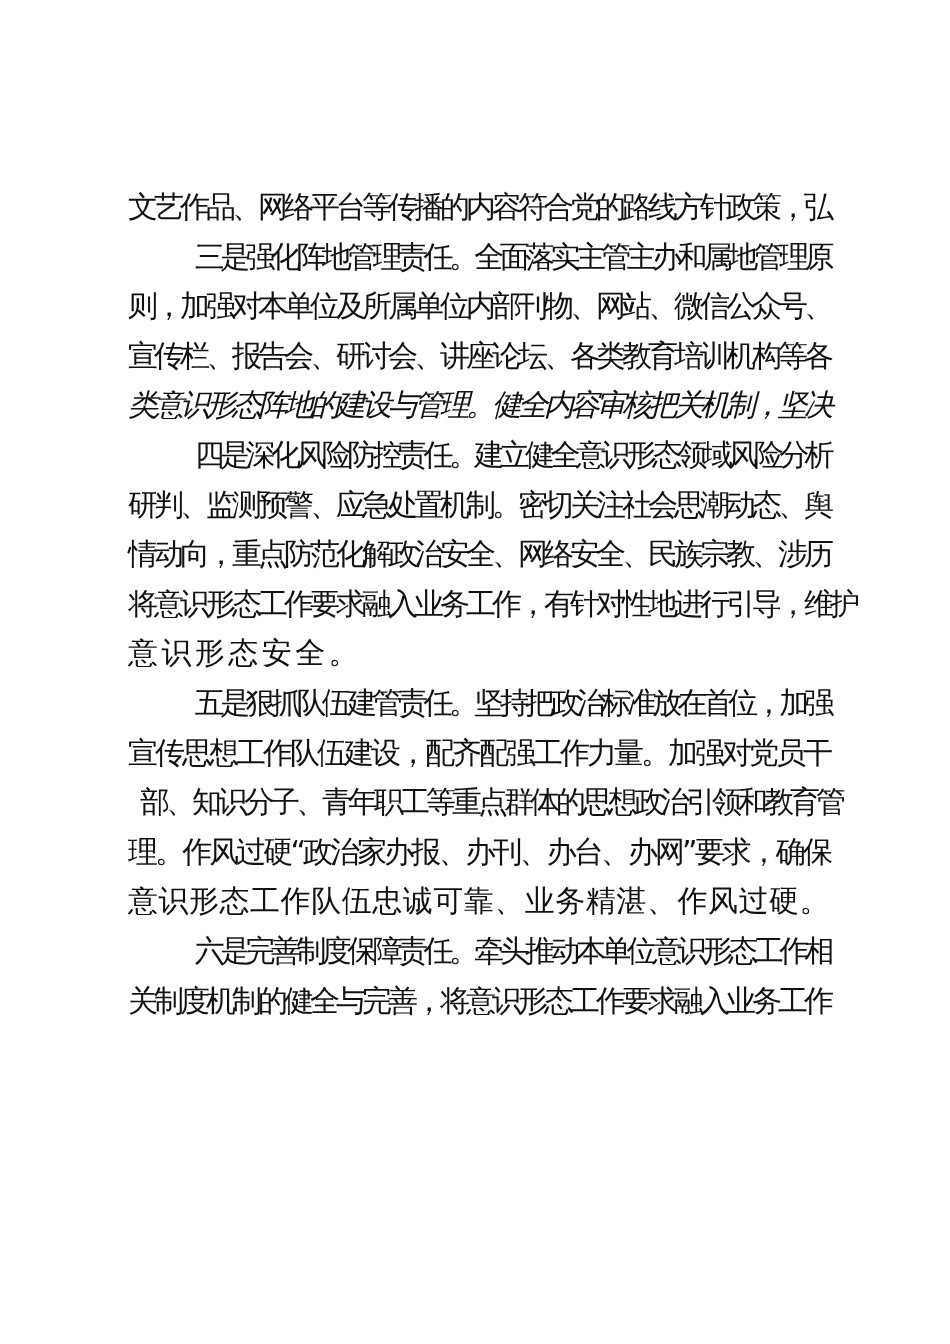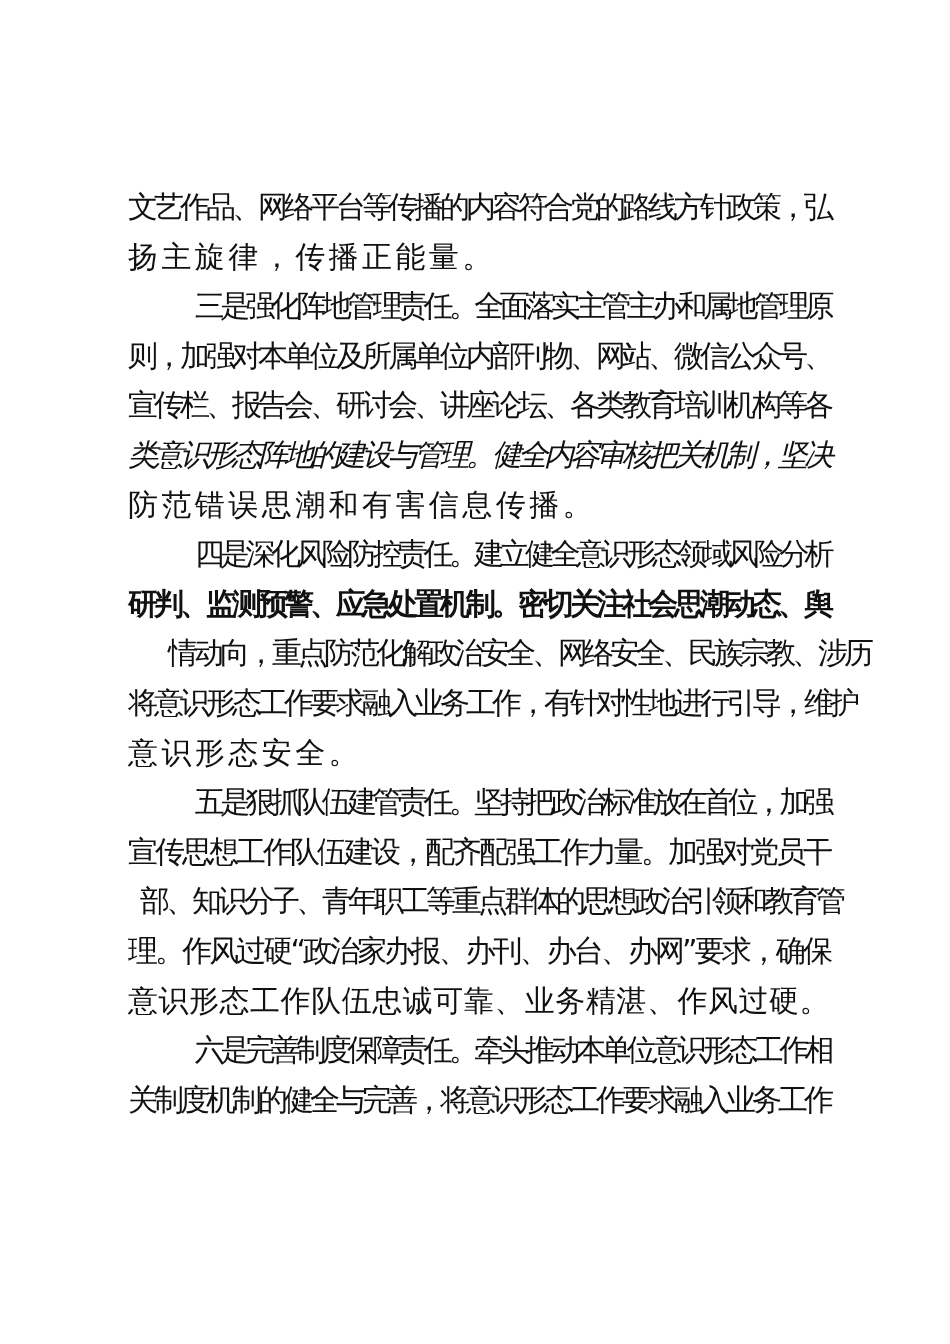--- a/index.html
+++ b/index.html
@@ -36,35 +36,33 @@
       padding-left: 66.8px;
     }
   </style>
 </head>
 <body>
 
 <div class="page">
 
   <div>
     <div class="line"><span style="letter-spacing: -4px;">文艺作品、网络平台等传播的内容符合党的路线方针政策，弘</span></div>
-    <div class="line"><span style="letter-spacing: 3.43px;">扬主旋律，传播正能量。</span></div>
   </div>
 
   <div>
     <div class="line indent"><span style="letter-spacing: -4.592px;">三是强化阵地管理责任。全面落实主管主办和属地管理原</span></div>
     <div class="line"><span style="letter-spacing: -4px;">则，加强对本单位及所属单位内部刊物、网站、微信公众号、</span></div>
     <div class="line"><span style="letter-spacing: -4px;">宣传栏、报告会、研讨会、讲座论坛、各类教育培训机构等各</span></div>
     <div class="line"><span style="letter-spacing: -4px; font-style: italic;">类意识形态阵地的建设与管理。健全内容审核把关机制，坚决</span></div>
-    <div class="line"><span style="letter-spacing: 3.43px;">防范错误思潮和有害信息传播。</span></div>
   </div>
 
   <div>
     <div class="line indent"><span style="letter-spacing: -4.592px;">四是深化风险防控责任。建立健全意识形态领域风险分析</span></div>
-    <div class="line"><span style="letter-spacing: -4px; font-weight: bold;">研判、监测预警、应急处置机制。密切关注社会思潮动态、舆</span></div>
-    <div class="line"><span style="letter-spacing: -4px; margin-left: 40px;">情动向，重点防范化解政治安全、网络安全、民族宗教、涉历</span></div>
+    <div class="line"><span style="letter-spacing: -4px;">研判、监测预警、应急处置机制。密切关注社会思潮动态、舆</span></div>
+    <div class="line"><span style="letter-spacing: -4px;">情动向，重点防范化解政治安全、网络安全、民族宗教、涉历</span></div>
     <div class="line"><span style="letter-spacing: -4px;">将意识形态工作要求融入业务工作，有针对性地进行引导，维护</span></div>
     <div class="line"><span style="letter-spacing: 3.43px;">意识形态安全。</span></div>
   </div>
 
   <div>
     <div class="line indent"><span style="letter-spacing: -4.592px;">五是狠抓队伍建管责任。坚持把政治标准放在首位，加强</span></div>
     <div class="line"><span style="letter-spacing: -3px;">宣传思想工作队伍建设，配齐配强工作力量。加强对党员干</span></div>
     <div class="line"><span style="letter-spacing: -4px; margin-left: 12px;">部、知识分子、青年职工等重点群体的思想政治引领和教育管</span></div>
     <div class="line"><span style="letter-spacing: -2.9294px;">理。作风过硬“政治家办报、办刊、办台、办网”要求，确保</span></div>
     <div class="line"><span style="letter-spacing: 0.521739px;">意识形态工作队伍忠诚可靠、业务精湛、作风过硬。</span></div>

